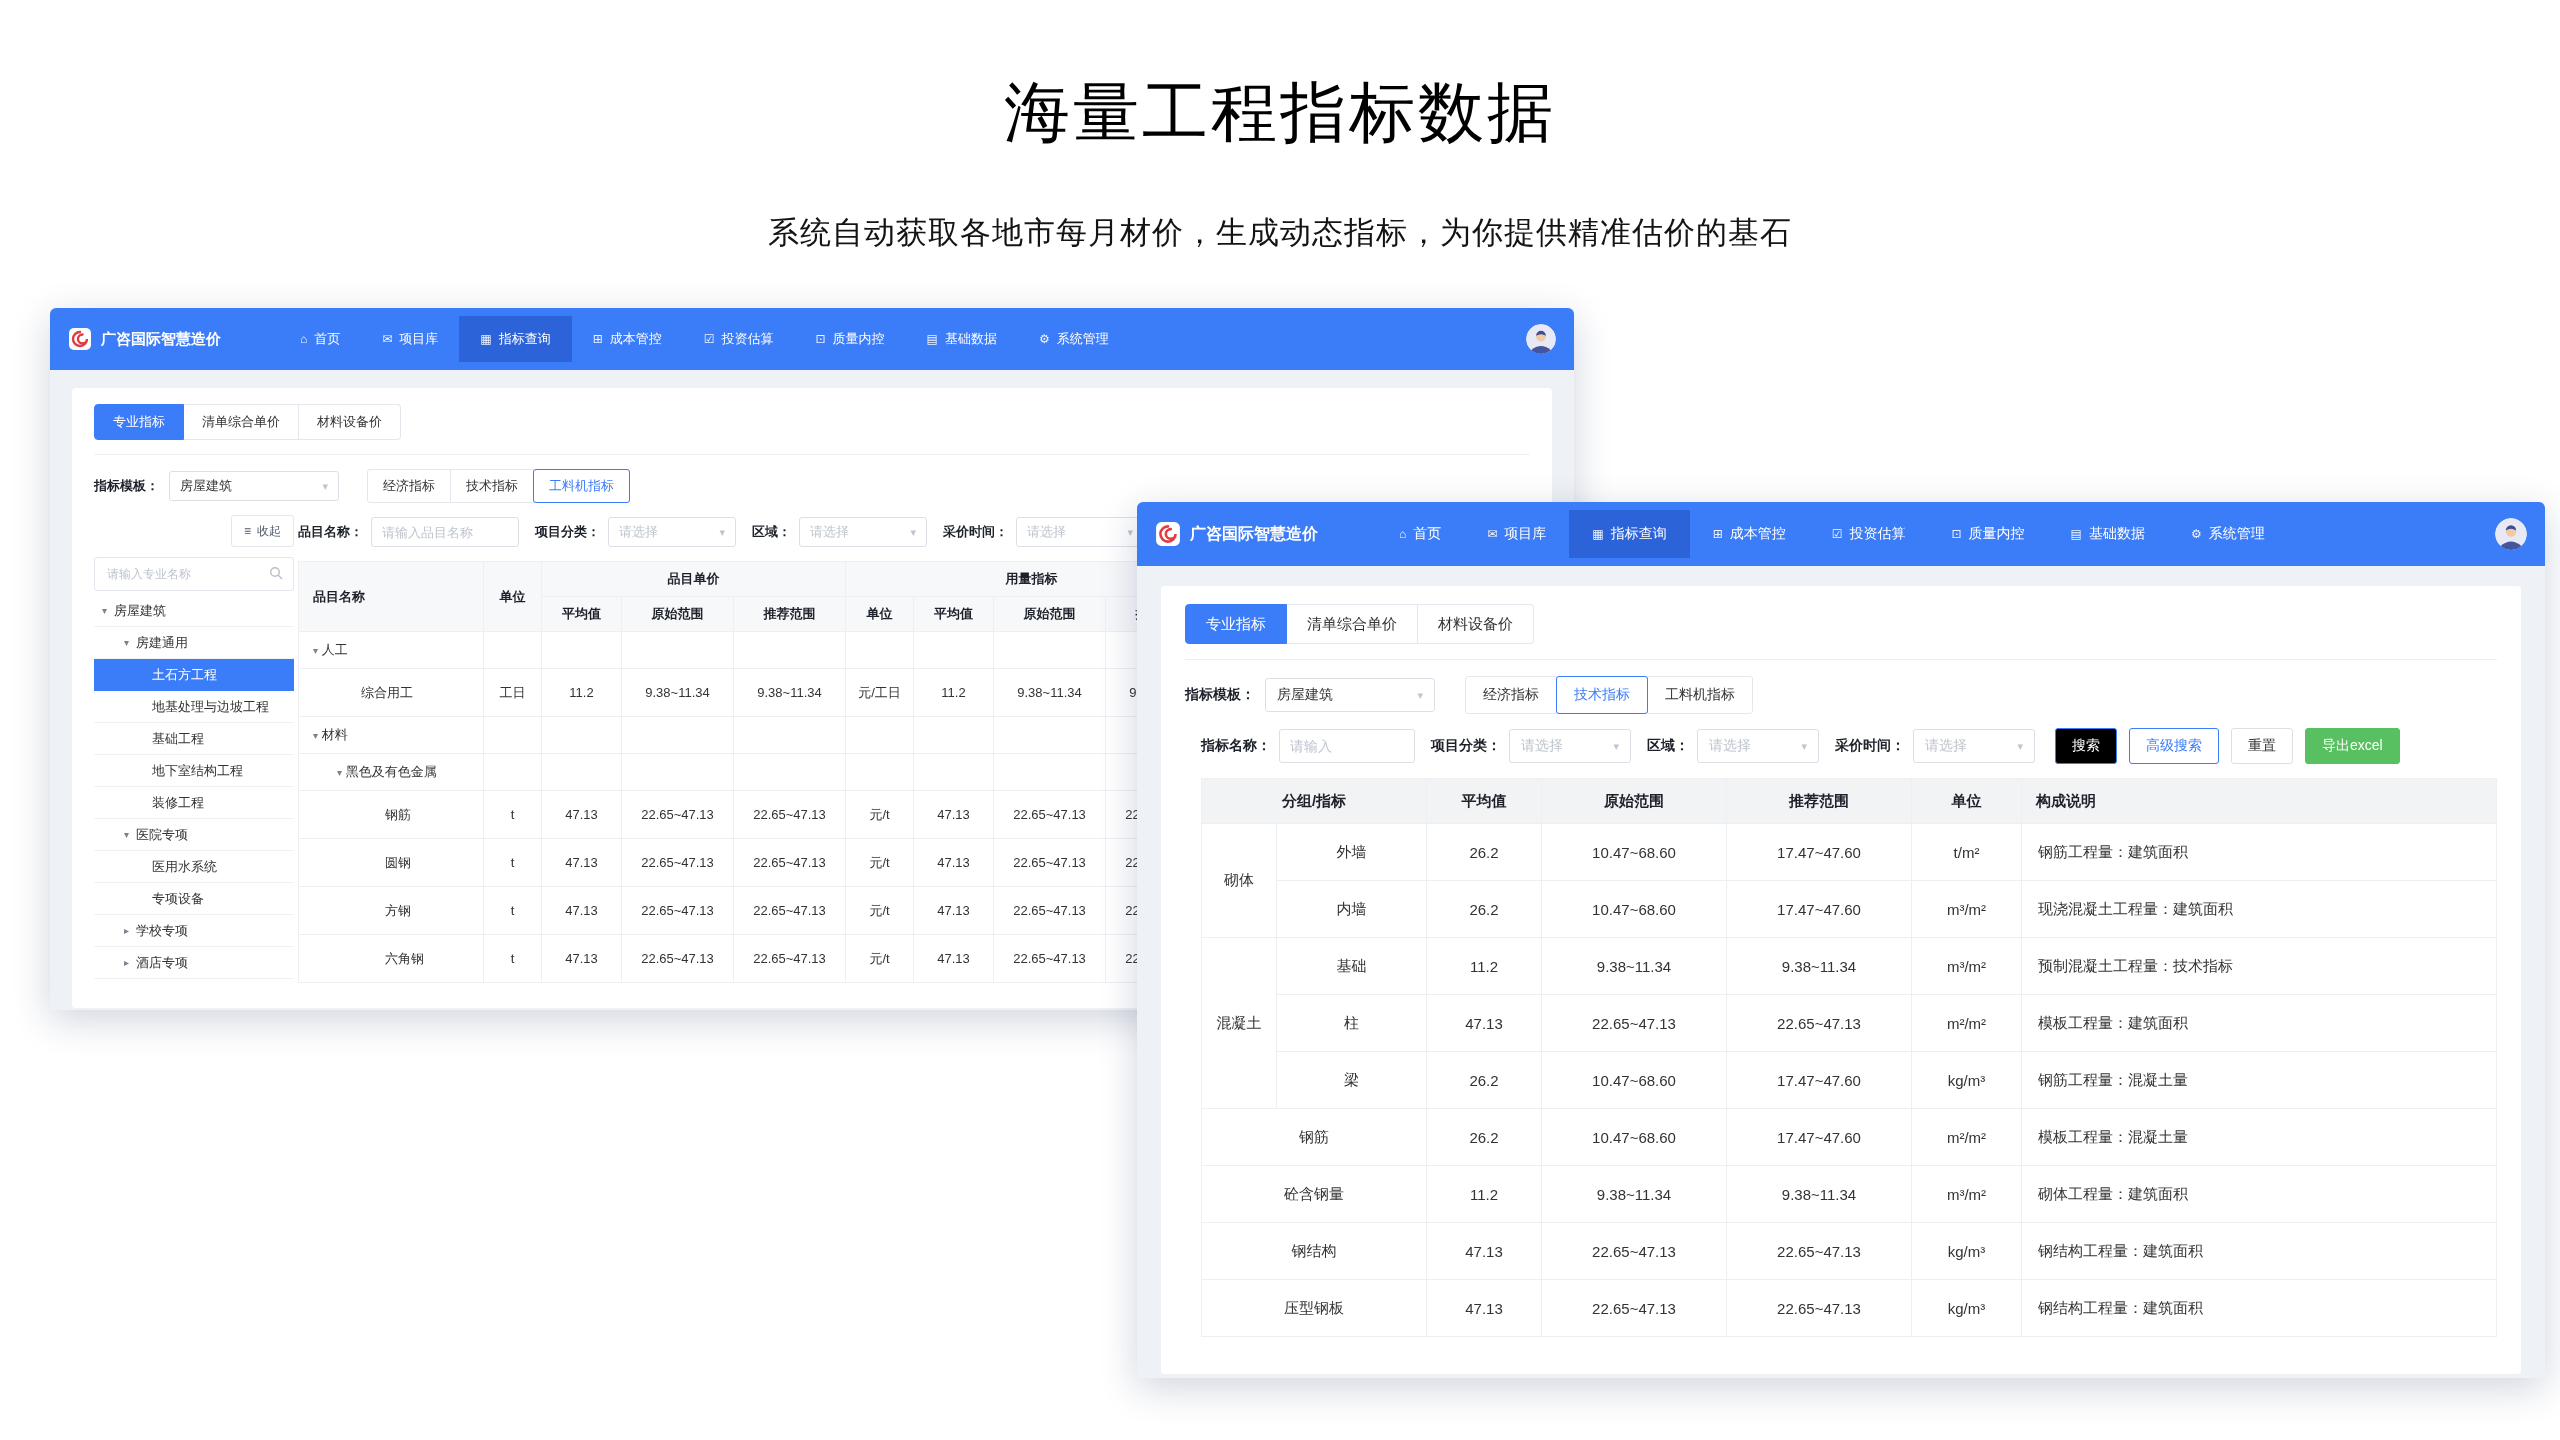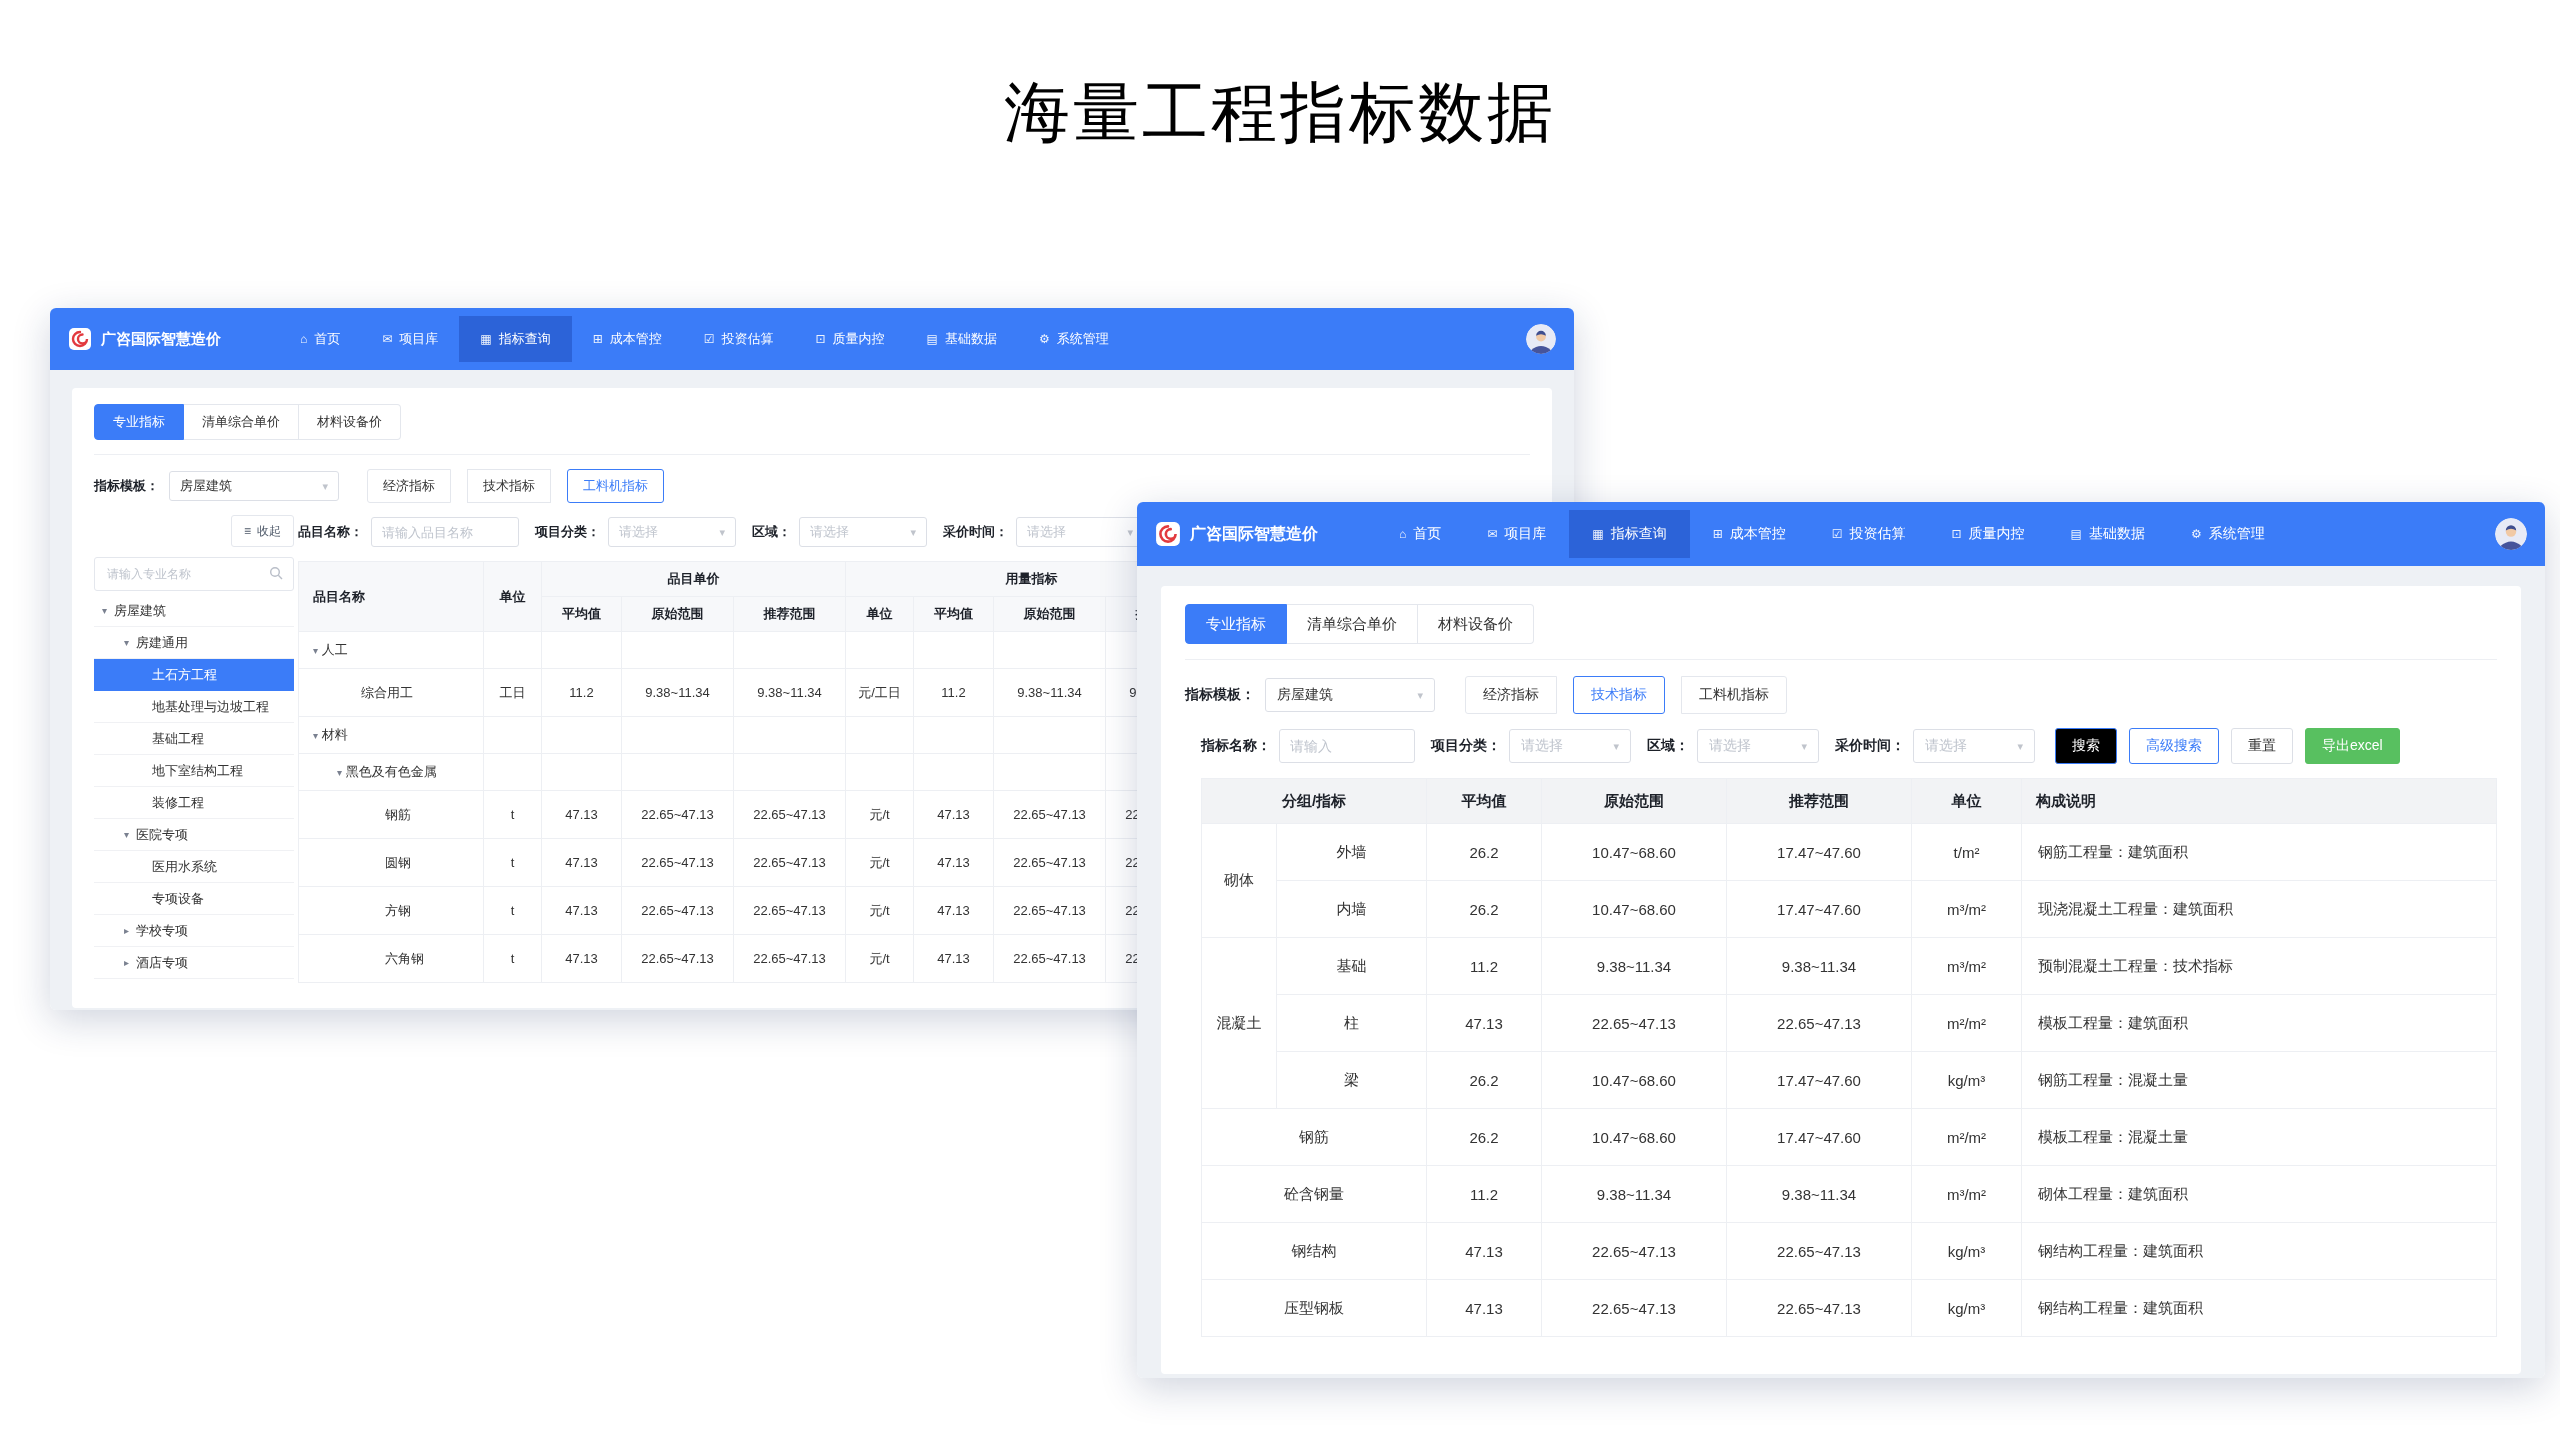--- a/index.html
+++ b/index.html
@@ -65,21 +65,21 @@
   #w1 .fld-label{font-size:13px;}
   #w2 .fld-label{font-size:14px;}
   .select{border:1px solid #dcdfe6;border-radius:3px;background:#fff;display:flex;align-items:center;
     justify-content:space-between;cursor:pointer;box-sizing:border-box;}
   #w1 .select{height:30px;padding:0 10px;font-size:13px;}
   #w2 .select{height:34px;padding:0 11px;font-size:14px;}
   .select .ph{color:#bfc4cd;}
   .select .val{color:#333;}
   .caret{color:#c0c4cc;font-size:11px;margin-left:8px;}
   .tpl-select{width:170px;margin-left:10px;}
-  .type-group{display:flex;gap:17px;}
+  .type-group{display:flex;}
   #w1 .type-group{margin-left:28px;}
   #w2 .type-group{margin-left:30px;}
   .type-btn{border:1px solid #e4e7ed;background:#fff;color:#333;display:flex;align-items:center;cursor:pointer;white-space:nowrap;}
   #w1 .type-btn{height:32px;padding:0 15px;font-size:13px;}
   #w2 .type-btn{height:36px;padding:0 17px;font-size:14px;}
   .type-btn + .type-btn{margin-left:-1px;}
   .type-btn:first-child{border-radius:3px 0 0 3px;}
   .type-btn:last-child{border-radius:0 3px 3px 0;}
   .type-btn.active{border:1px solid #3b7cf8;color:#3b7cf8;border-radius:3px;position:relative;z-index:2;}
 
@@ -155,20 +155,21 @@
   #w2 .grid thead th{background:#f2f3f5;height:42px;font-size:15px;}
   #w2 .grid td{height:54px;}
   #w2 .grid td.desc{text-align:left;padding-left:16px;}
 </style>
 </head>
 <body>
 
 <div class="canvas">
 
   <div class="hero-title">海量工程指标数据</div>
+  <div class="hero-sub">系统自动获取各地市每月材价，生成动态指标，为你提供精准估价的基石</div>
 
   <div class="window" id="w1">
     <div class="navbar">
       <div class="logo">
         <span>
             <svg width="24" height="24" viewBox="0 0 24 24">
               <rect x="1" y="1" width="22" height="22" rx="5" fill="#ffffff"></rect>
               <path d="M12 5 a7 7 0 1 0 7 7 a4.5 4.5 0 1 1 -4.5 -4.5" fill="none" stroke="#e23a3f" stroke-width="2.4" stroke-linecap="round"></path>
             </svg>
           </span>

